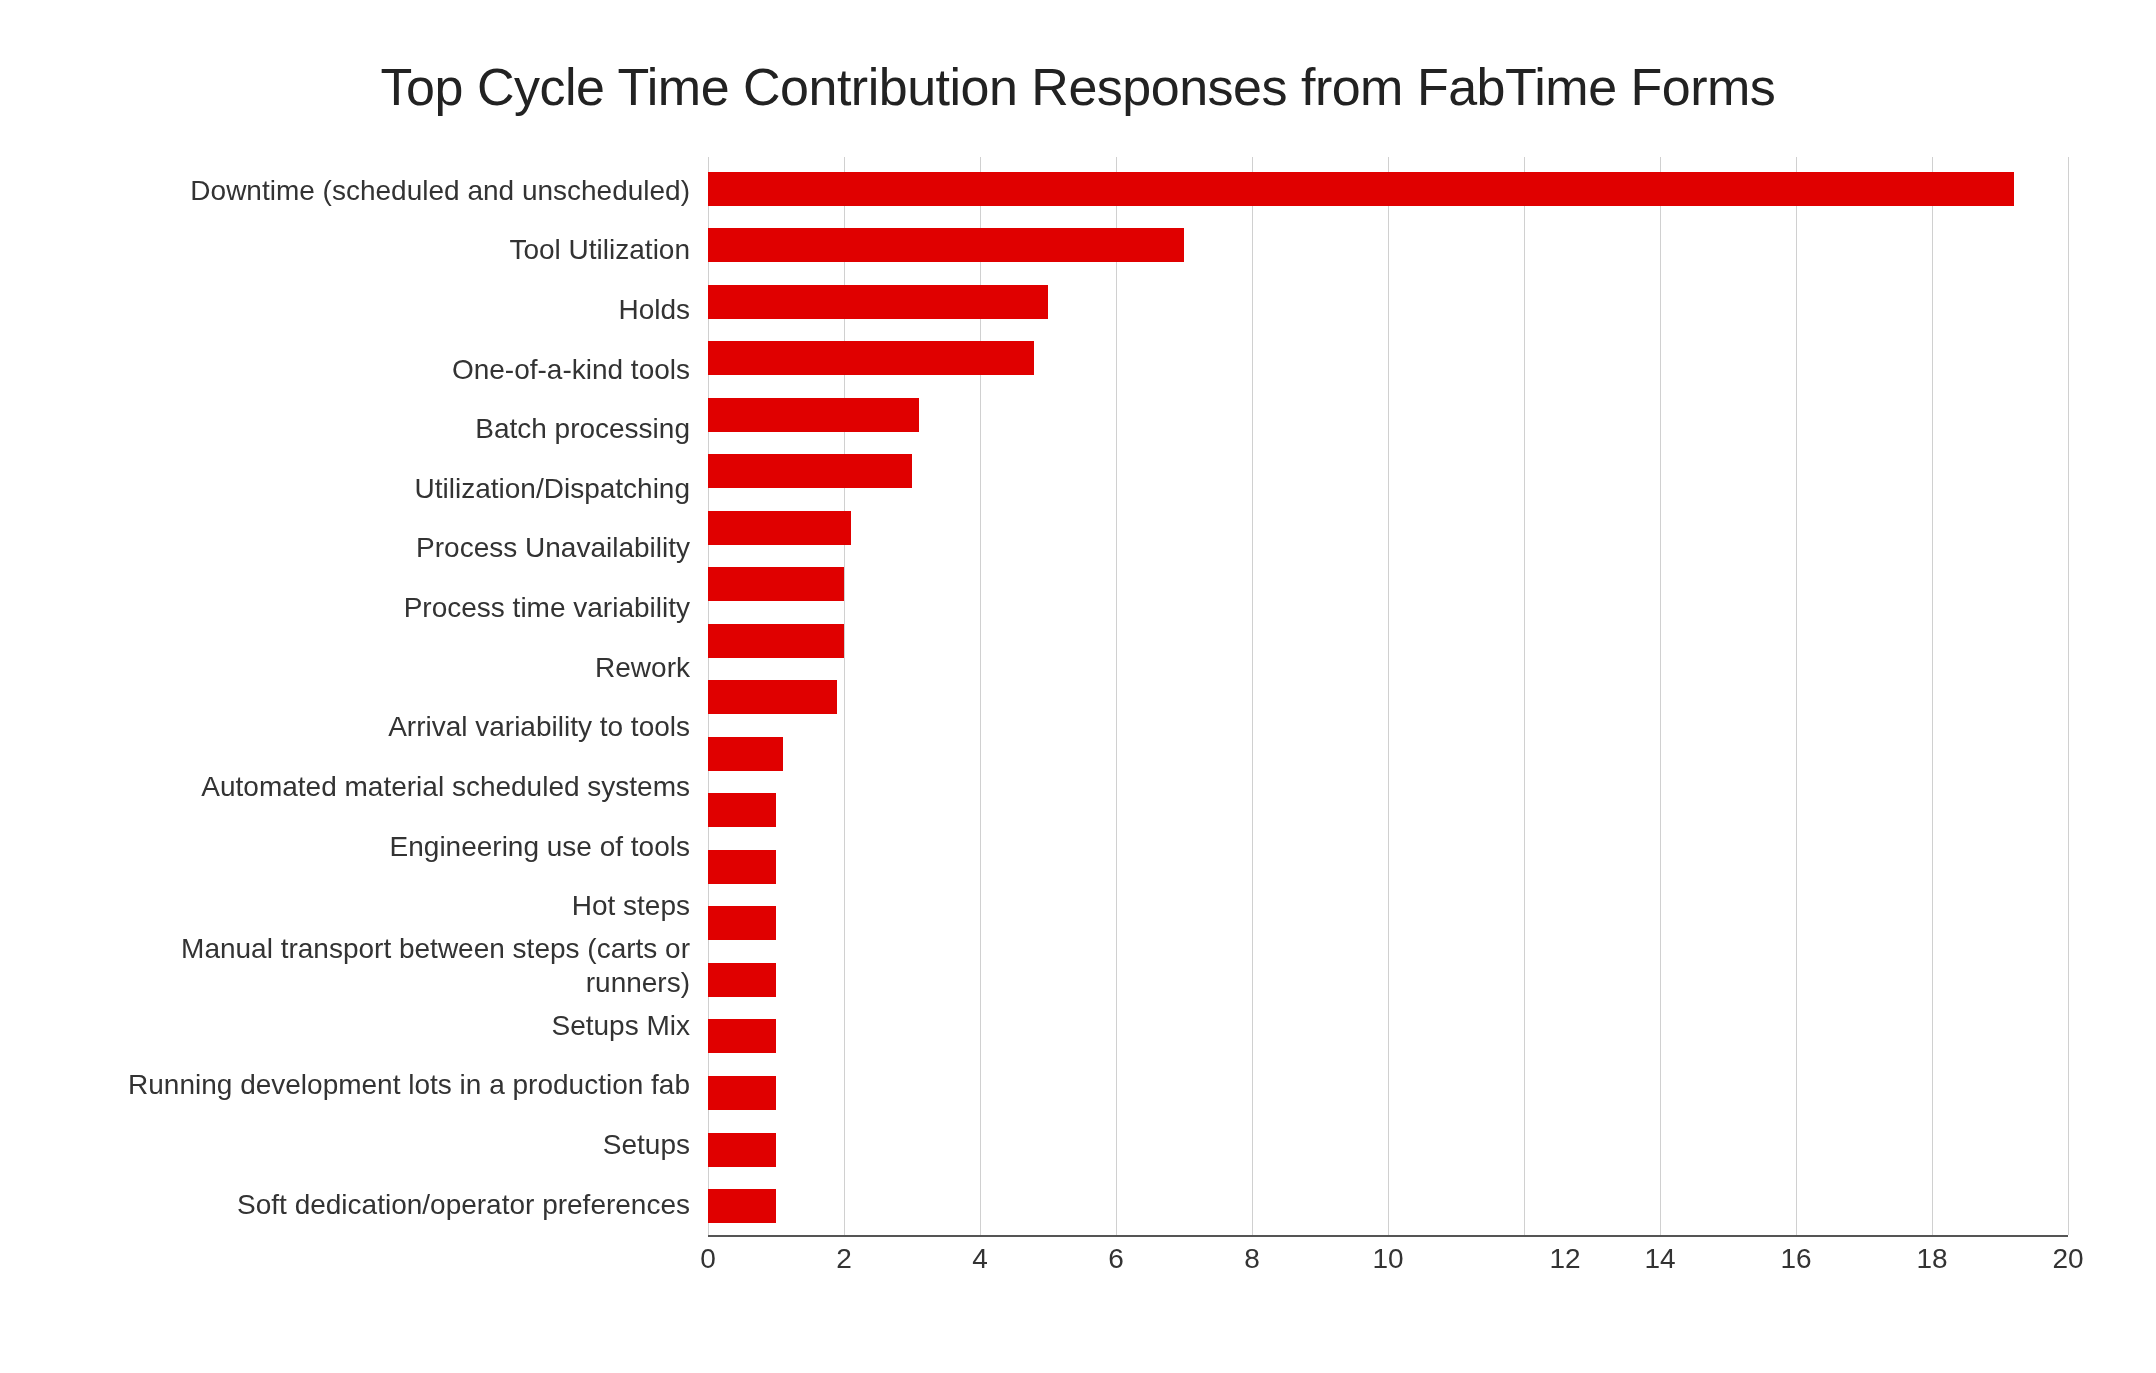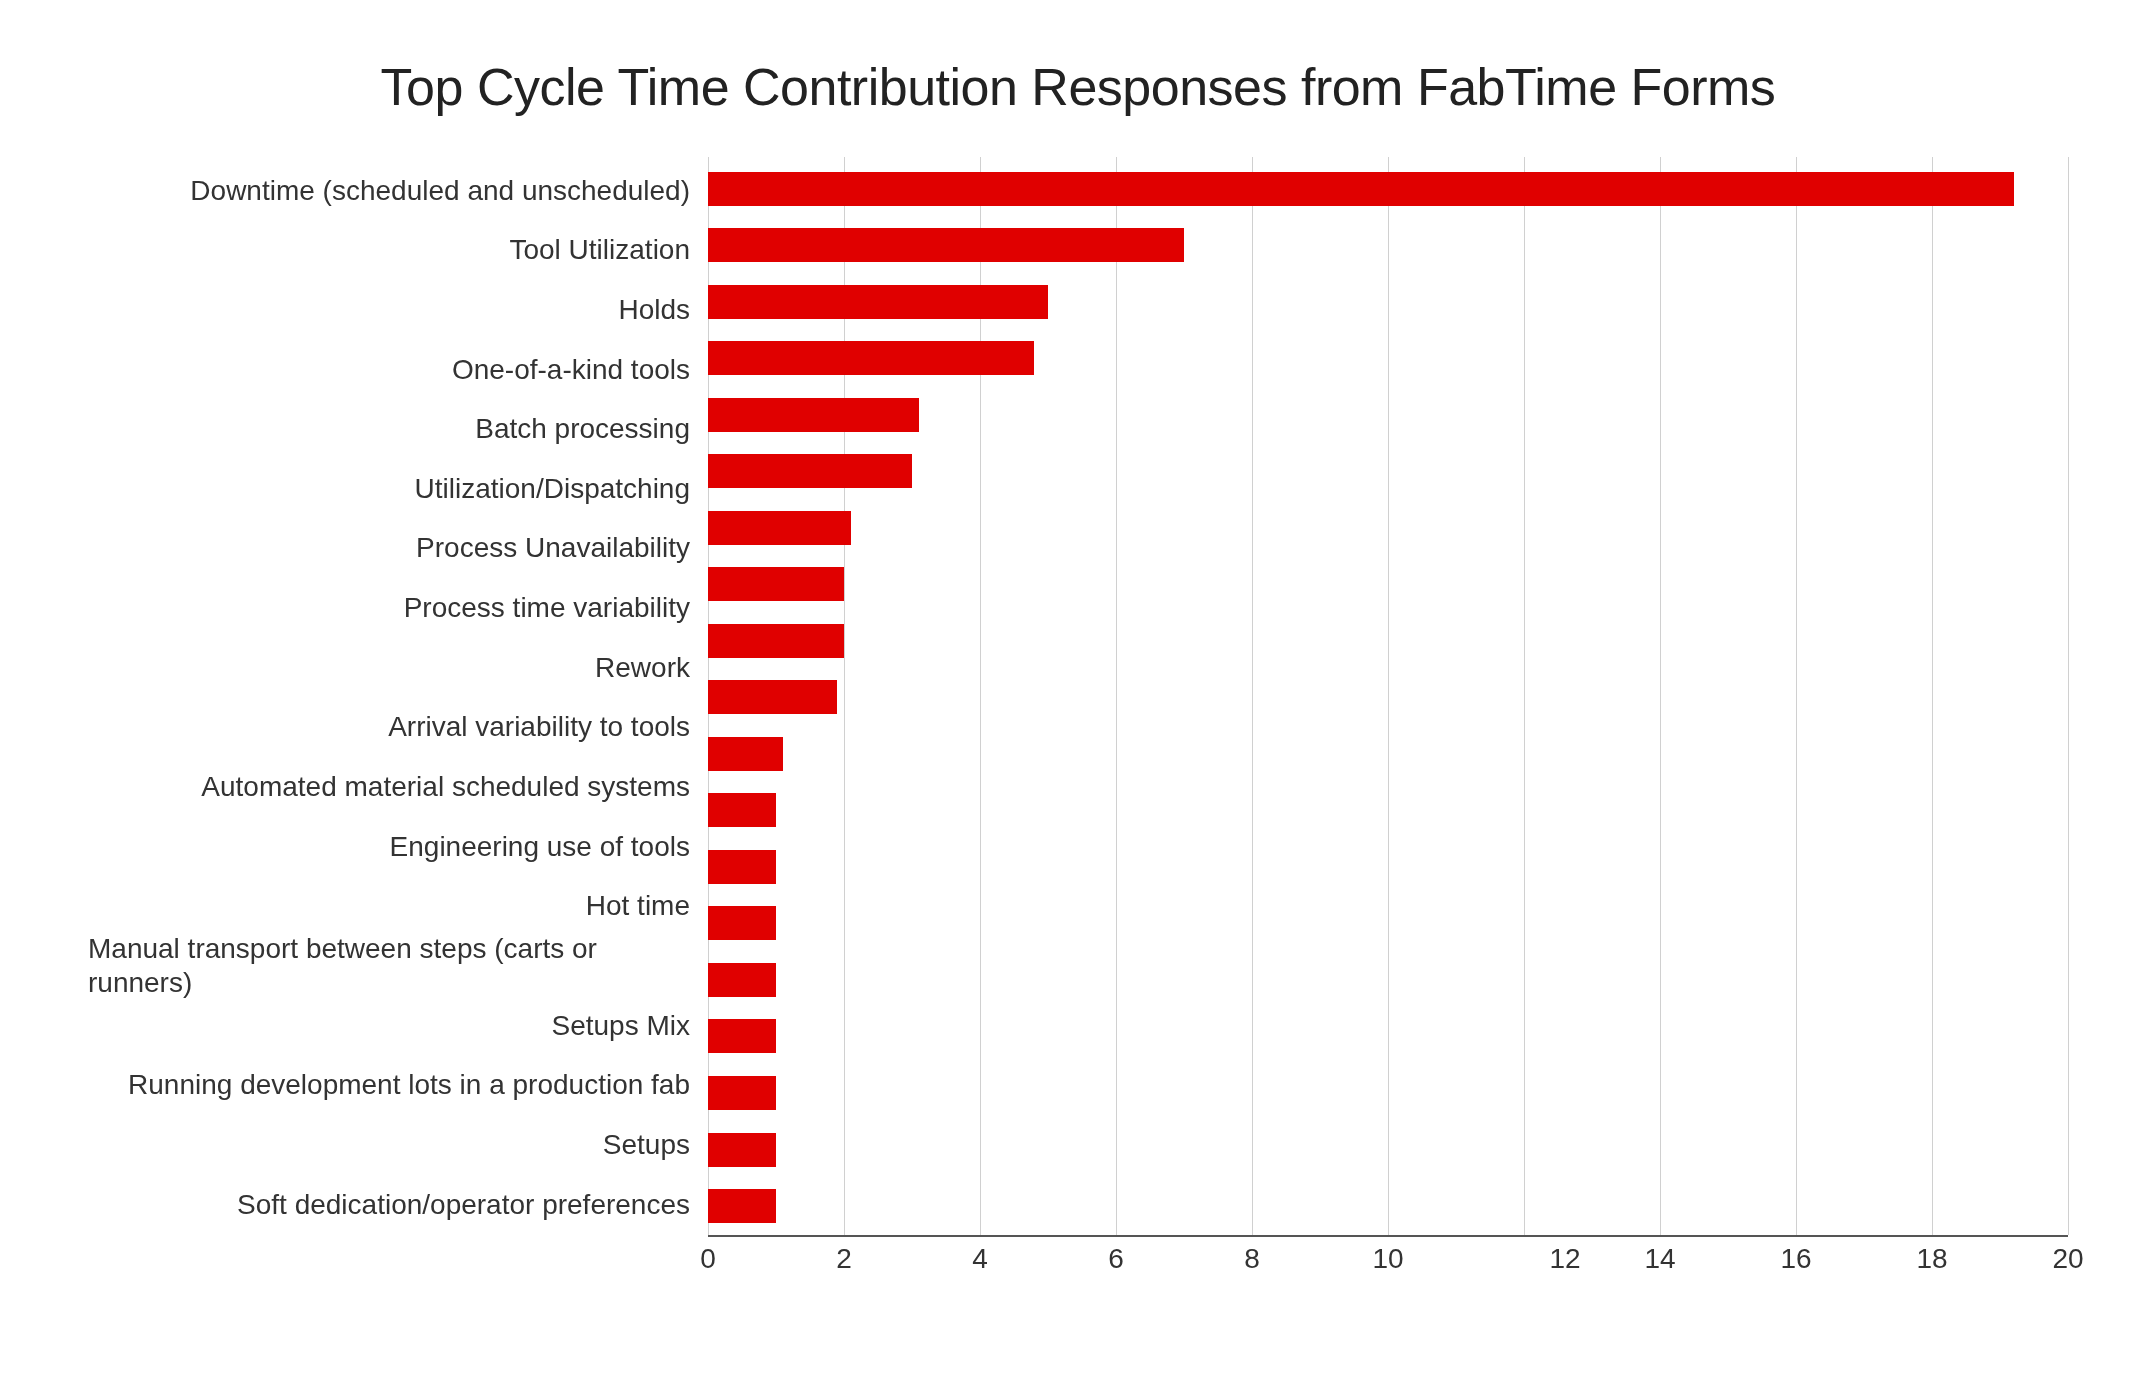--- a/index.html
+++ b/index.html
@@ -40,21 +40,21 @@
       justify-content: space-around;
       width: 620px;
       flex-shrink: 0;
       padding-right: 18px;
       padding-bottom: 52px;
       padding-top: 4px;
     }
     .y-label {
       font-size: 28px;
       color: #333;
-      text-align: left;
+      text-align: right;
       line-height: 1.2;
       height: 52px;
       display: flex;
       align-items: center;
       justify-content: flex-end;
     }
     .bars-and-grid {
       flex: 1;
       position: relative;
       display: flex;
@@ -136,21 +136,21 @@
         <div class="y-label">Holds</div>
         <div class="y-label">One-of-a-kind tools</div>
         <div class="y-label">Batch processing</div>
         <div class="y-label">Utilization/Dispatching</div>
         <div class="y-label">Process Unavailability</div>
         <div class="y-label">Process time variability</div>
         <div class="y-label">Rework</div>
         <div class="y-label">Arrival variability to tools</div>
         <div class="y-label">Automated material scheduled systems</div>
         <div class="y-label">Engineering use of tools</div>
-        <div class="y-label">Hot time</div>
+        <div class="y-label">Hot steps</div>
         <div class="y-label">Manual transport between steps (carts or runners)</div>
         <div class="y-label">Setups Mix</div>
         <div class="y-label">Running development lots in a production fab</div>
         <div class="y-label">Setups</div>
         <div class="y-label">Soft dedication/operator preferences</div>
       </div>
     <div class="bars-and-grid">
       <div class="bars-wrapper">
         <div class="grid-lines" id="grid-lines">
             <div class="grid-line" style="left: 0%;"></div>

